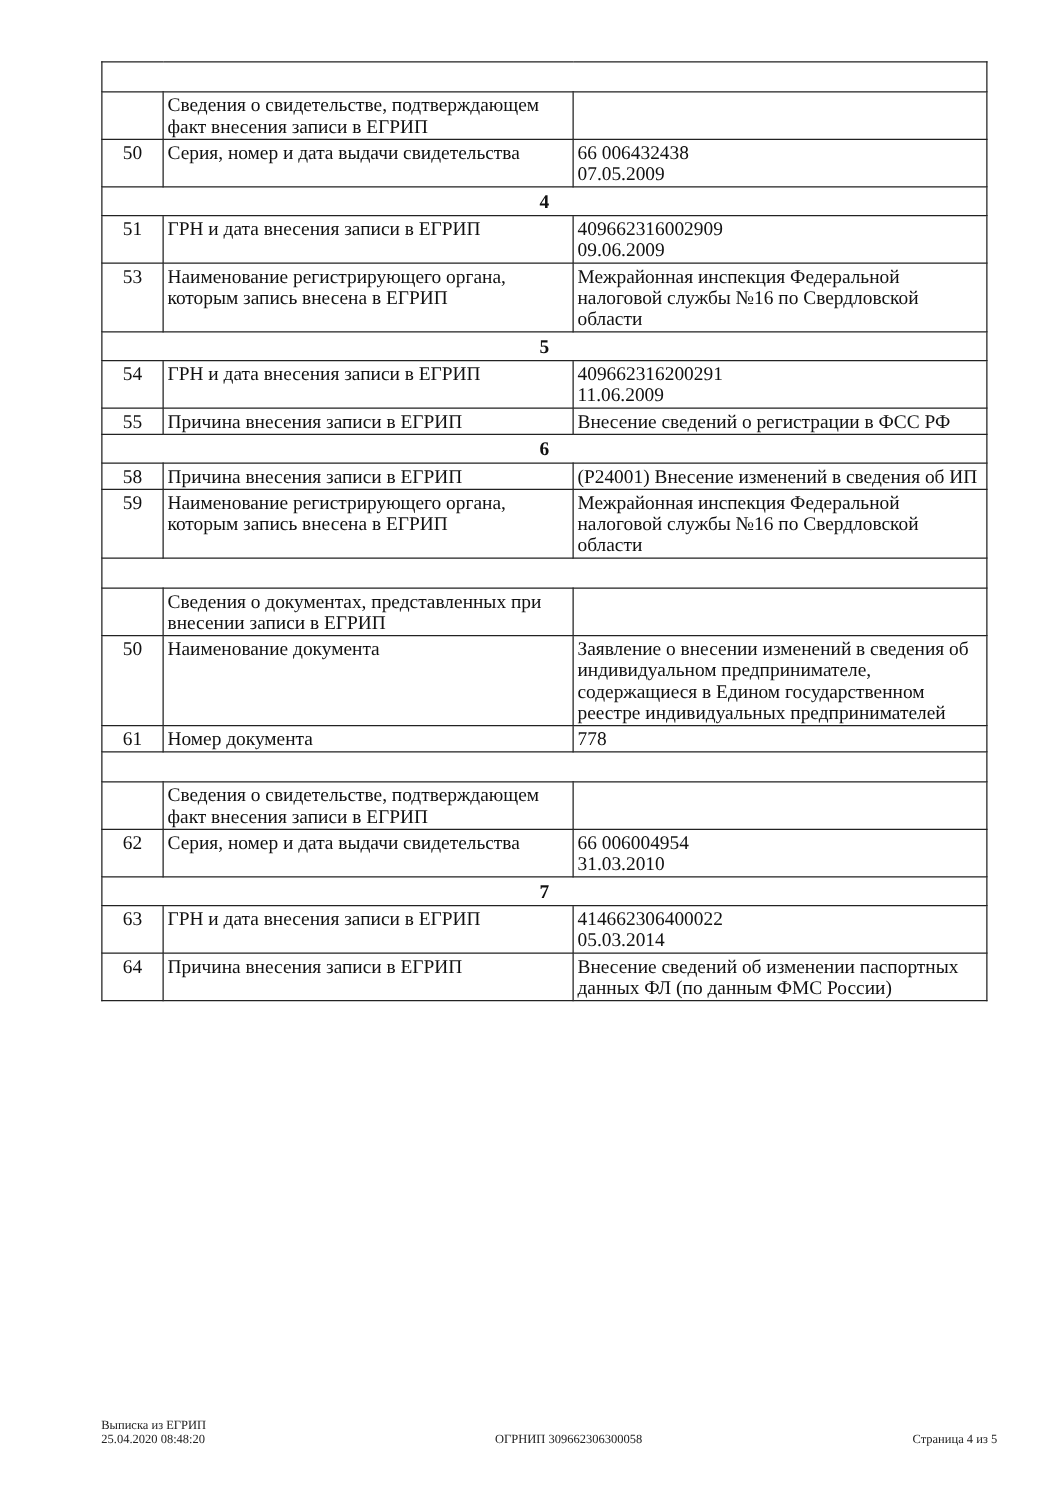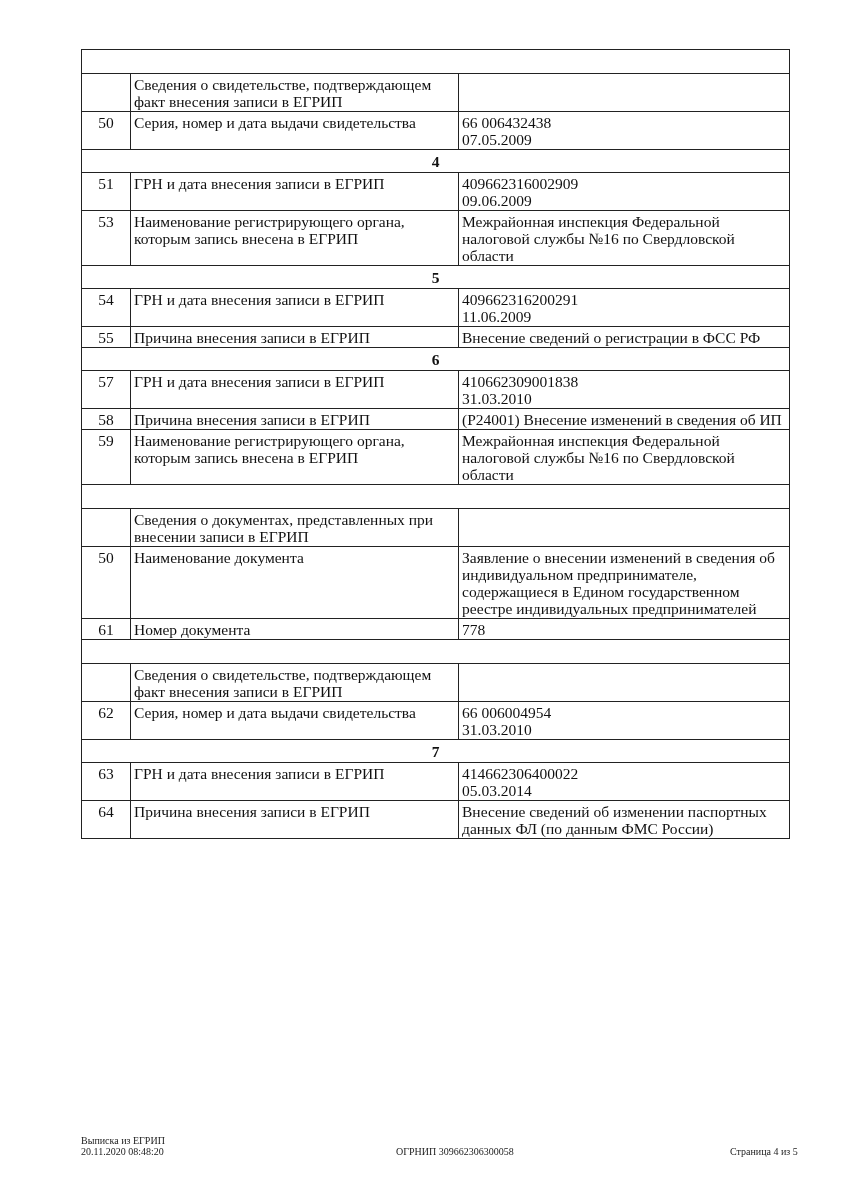--- a/index.html
+++ b/index.html
@@ -80,28 +80,20 @@
         <td class="num">55</td>
         <td>Причина внесения записи в ЕГРИП</td>
         <td>
           <span class="line">Внесение сведений о регистрации в ФСС РФ</span>
         </td>
       </tr>
       <tr class="section">
         <td colspan="3">6</td>
       </tr>
       <tr>
-        <td class="num">57</td>
-        <td>ГРН и дата внесения записи в ЕГРИП</td>
-        <td>
-          <span class="line">410662309001838</span>
-          <span class="line">31.03.2010</span>
-        </td>
-      </tr>
-      <tr>
         <td class="num">58</td>
         <td>Причина внесения записи в ЕГРИП</td>
         <td>
           <span class="line">(Р24001) Внесение изменений в сведения об ИП</span>
         </td>
       </tr>
       <tr>
         <td class="num">59</td>
         <td>Наименование регистрирующего органа, которым запись внесена в ЕГРИП</td>
         <td>
@@ -162,16 +154,16 @@
         <td>Причина внесения записи в ЕГРИП</td>
         <td>
           <span class="line">Внесение сведений об изменении паспортных данных ФЛ (по данным ФМС России)</span>
         </td>
       </tr>
     </tbody>
 </table>
 
 <div class="footer footer-left">
   <span class="line">Выписка из ЕГРИП</span>
-  <span class="line">20.11.2020 08:48:20</span>
+  <span class="line">25.04.2020 08:48:20</span>
 </div>
 <div class="footer footer-center">ОГРНИП 309662306300058</div>
 <div class="footer footer-right">Страница 4 из 5</div>
 
 </body></html>

